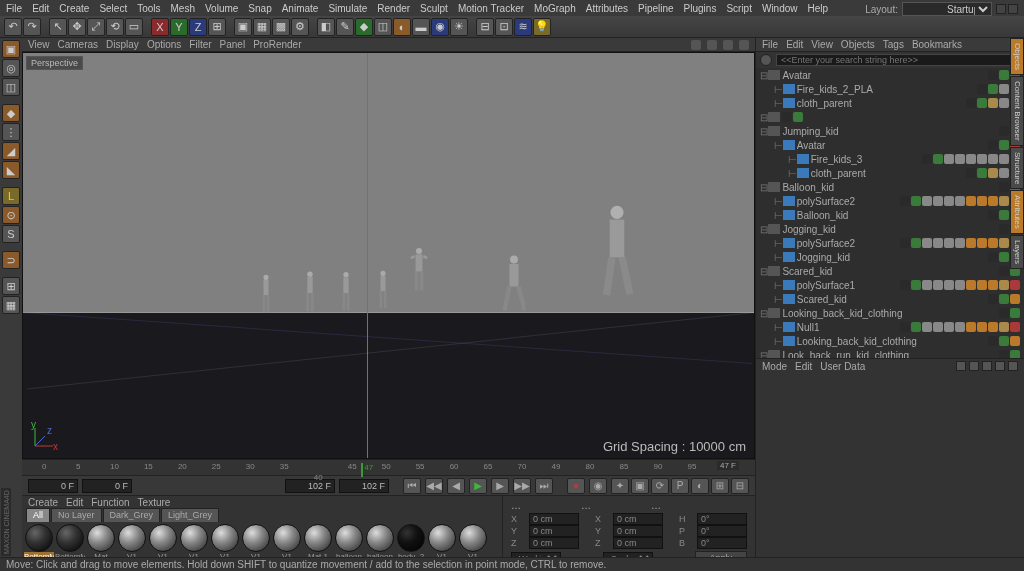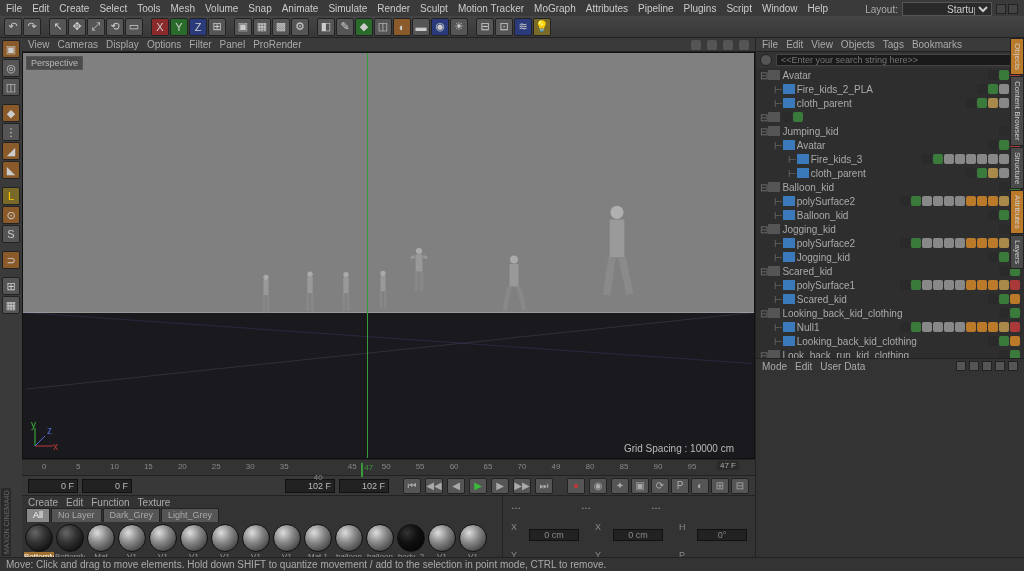--- a/index.html
+++ b/index.html
@@ -38,21 +38,21 @@
 .vplabel { position:absolute; left:26px; top:56px; background:rgba(60,60,60,.8); padding:1px 4px; font-size:9px; color:#bbb; border:1px solid #555; z-index:5; }
 
 
 .viewport { flex:1; background:#1e1e22; position:relative; overflow:hidden; border:1px solid #111; }
 .sky { position:absolute; left:0; right:0; top:0; height:64%; background:#808080; }
 .ground { position:absolute; left:0; right:0; bottom:0; height:36%; background:#1a1a1e; }
 .hline { position:absolute; top:64%; left:0; right:0; height:1px; background:#999; }
 .gline { position:absolute; background:rgba(200,200,255,.12); height:1px; }
 .vaxis { position:absolute; top:0; bottom:0; width:1px; }
 .figure { position:absolute; bottom:36%; width:18px; height:55px; }
-.gridtext { position:absolute; right:20px; bottom:4px; font-size:10px; color:#bbb; }
+.gridtext { position:absolute; right:8px; bottom:4px; font-size:13px; color:#bbb; }
 .axiswidget { position:absolute; left:8px; bottom:8px; width:28px; height:28px; }
 
 
 .timeline { height:16px; background:#333; border-top:1px solid #222; position:relative; display:flex; align-items:flex-end; padding:0 20px; }
 .tlruler { position:absolute; left:20px; right:20px; top:2px; height:12px; }
 .tltick { position:absolute; top:0; font-size:8px; color:#888; }
 .tlplay { position:absolute; top:1px; width:2px; height:14px; background:#3a9a3a; }
 .tlplay::after { content:attr(data-fr); position:absolute; left:3px; top:0; color:#3a9a3a; font-size:8px; }
 .tlend { position:absolute; right:16px; top:1px; background:#2a2a2a; padding:0 3px; font-size:8px; }
 
@@ -75,21 +75,21 @@
 .mslot { width:30px; display:flex; flex-direction:column; align-items:center; }
 .mball { width:28px; height:28px; border-radius:50%; background:radial-gradient(circle at 35% 30%, #ddd,#888 40%,#222); border:1px solid #111; }
 .mball.dark { background:radial-gradient(circle at 35% 30%, #666,#333 40%,#000); }
 .mball.black { background:radial-gradient(circle at 35% 30%, #333,#111 40%,#000); }
 .mlabel { font-size:8px; color:#999; height:10px; overflow:hidden; width:30px; text-align:center; }
 .mlabel.sel { background:#a07030; color:#fff; }
 
 .matright { flex:1; border-left:1px solid #222; display:flex; flex-direction:column; padding:4px 8px; gap:2px; }
 .coordrow { display:flex; gap:8px; align-items:center; }
 .clabel { width:10px; color:#888; font-size:9px; }
-.cval { width:50px; height:12px; background:#222; border:1px solid #111; font-size:9px; padding:0 3px; text-align:center; color:#888;margin-top:16px; }
+.cval { width:50px; height:12px; background:#222; border:1px solid #111; font-size:9px; padding:0 3px; text-align:left; color:#888; }
 .cspacer { flex:1; }
 .applybtn { background:#444; border:1px solid #222; padding:1px 14px; font-size:9px; cursor:pointer; }
 
 
 .status { position:absolute; left:0; right:0; bottom:0; height:14px; background:#333; padding:0 6px; display:flex; align-items:center; font-size:9px; color:#999; border-top:1px solid #222; }
 .maxonlogo { position:absolute; left:1px; bottom:15px; width:10px; height:68px; background:#2a2a2a; writing-mode:vertical-rl; font-size:7px; color:#666; text-align:center; display:flex; align-items:center; justify-content:center; transform:rotate(180deg); }
 
 
 .rightcol { width:316px; background:#333; display:flex; flex-direction:column; border-left:1px solid #222; }
 .panhead { height:14px; background:#3a3a3a; display:flex; gap:8px; padding:0 6px; align-items:center; border-bottom:1px solid #222; }

